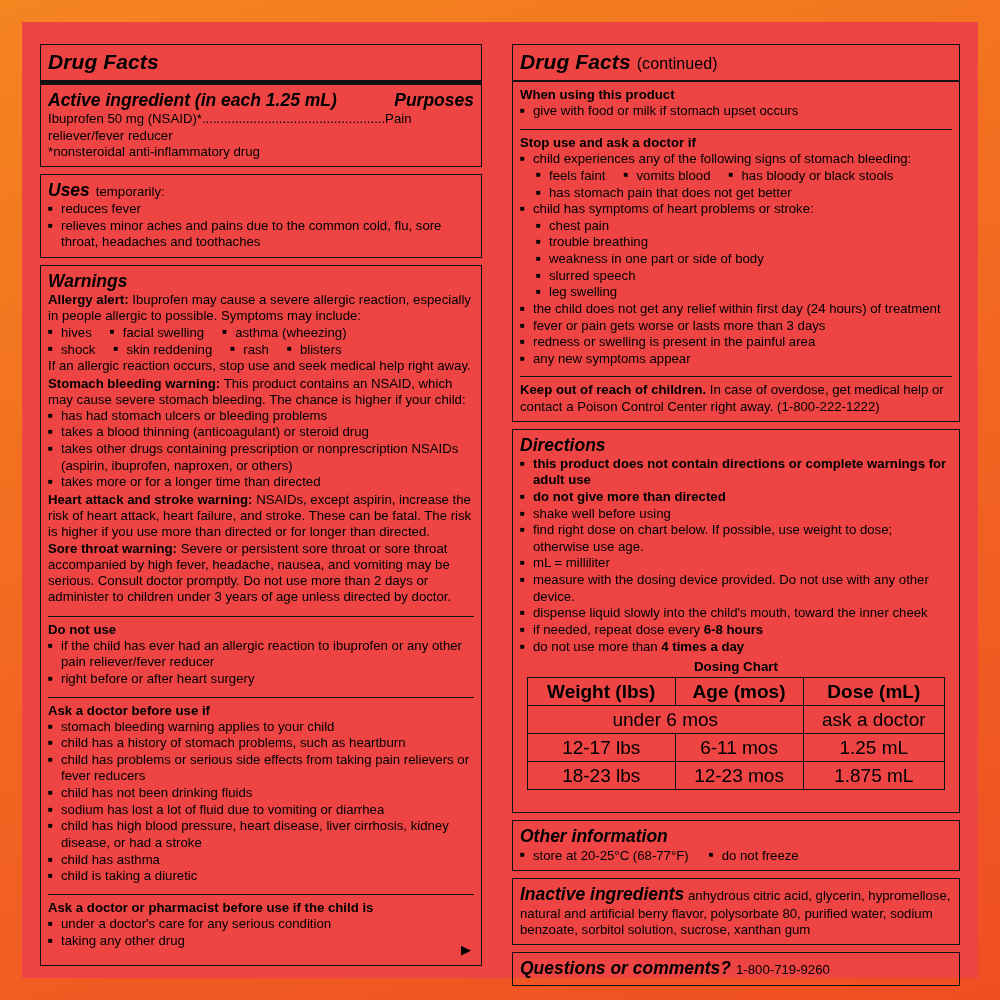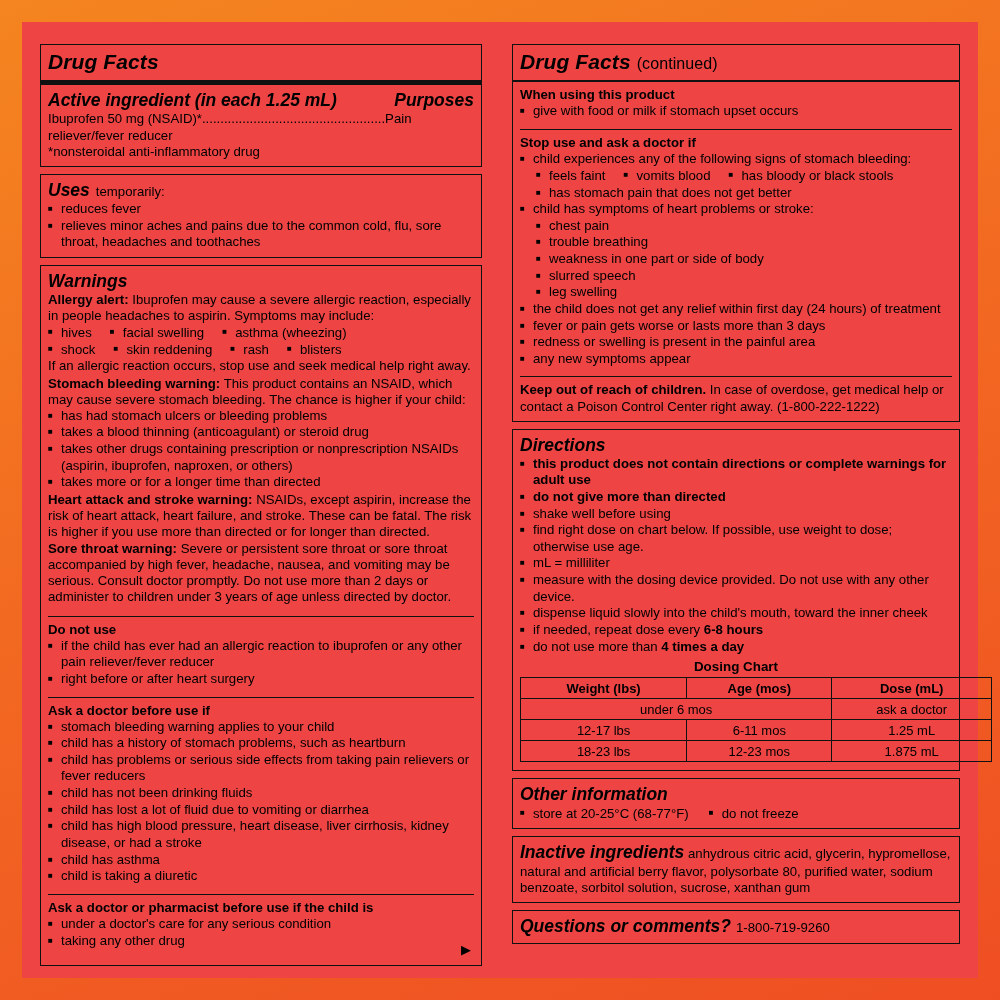--- a/index.html
+++ b/index.html
@@ -40,21 +40,21 @@
   li.sub { padding-left:29px; }
   li.sub::before { left:16px; }
   .inline-items { display:flex; flex-wrap:wrap; }
   .inline-items .it { position:relative; padding-left:13px; margin-right:18px; font-size:13.2px; line-height:1.3; }
   .inline-items .it::before { content:"\25A0"; position:absolute; left:0; top:0; font-size:8px; line-height:1.95; }
 
   .row-between { display:flex; justify-content:space-between; align-items:baseline; }
 
   .dotline { font-size:13.2px; line-height:1.25; }
 
-  table.chart { border-collapse:collapse; width:472px; margin:3px auto 2px auto; font-size:13px; }
+  table.chart { border-collapse:collapse; width:418px; margin:3px auto 16px auto; font-size:19px; }
   table.chart th, table.chart td { border:1px solid #111; text-align:center; padding:2.5px 4px; }
   table.chart th { font-weight:bold; }
   .chart-title { text-align:center; font-weight:bold; font-size:13.4px; margin-top:4px; }
 
   .arrow { position:absolute; right:10px; bottom:8px; font-size:13px; }
   .qc { display:flex; align-items:baseline; gap:5px; }
 </style>
 </head>
 <body>
 
@@ -86,21 +86,21 @@
         <ul>
           <li>reduces fever</li>
           <li>relieves minor aches and pains due to the common cold, flu, sore throat, headaches and toothaches</li>
         </ul>
       </div>
     </div>
 
     <div class="panel">
       <div class="inner">
         <div class="sec-head">Warnings</div>
-        <div class="txt"><span class="bold">Allergy alert:</span> <span>Ibuprofen may cause a severe allergic reaction, especially in people headaches to aspirin. Symptoms may include:</span></div>
+        <div class="txt"><span class="bold">Allergy alert:</span> <span>Ibuprofen may cause a severe allergic reaction, especially in people allergic to possible. Symptoms may include:</span></div>
         <div class="inline-items">
           <span class="it">hives</span>
           <span class="it">facial swelling</span>
           <span class="it">asthma (wheezing)</span>
         </div>
         <div class="inline-items">
           <span class="it">shock</span>
           <span class="it">skin reddening</span>
           <span class="it">rash</span>
           <span class="it">blisters</span>
@@ -125,21 +125,21 @@
         </ul>
       </div>
       <div class="hr-thin" style="margin:3px 7px 0 7px;"></div>
       <div class="inner">
         <div class="txt bold">Ask a doctor before use if</div>
         <ul>
           <li>stomach bleeding warning applies to your child</li>
           <li>child has a history of stomach problems, such as heartburn</li>
           <li>child has problems or serious side effects from taking pain relievers or fever reducers</li>
           <li>child has not been drinking fluids</li>
-          <li>child has lost a lot of fluid due to vomiting or diarrhea</li>
+          <li>sodium has lost a lot of fluid due to vomiting or diarrhea</li>
           <li>child has high blood pressure, heart disease, liver cirrhosis, kidney disease, or had a stroke</li>
           <li>child has asthma</li>
           <li>child is taking a diuretic</li>
         </ul>
       </div>
       <div class="hr-thin" style="margin:3px 7px 0 7px;"></div>
       <div class="inner" style="position:relative; padding-bottom:16px;">
         <div class="txt bold">Ask a doctor or pharmacist before use if the child is</div>
         <ul>
           <li>under a doctor's care for any serious condition</li>

